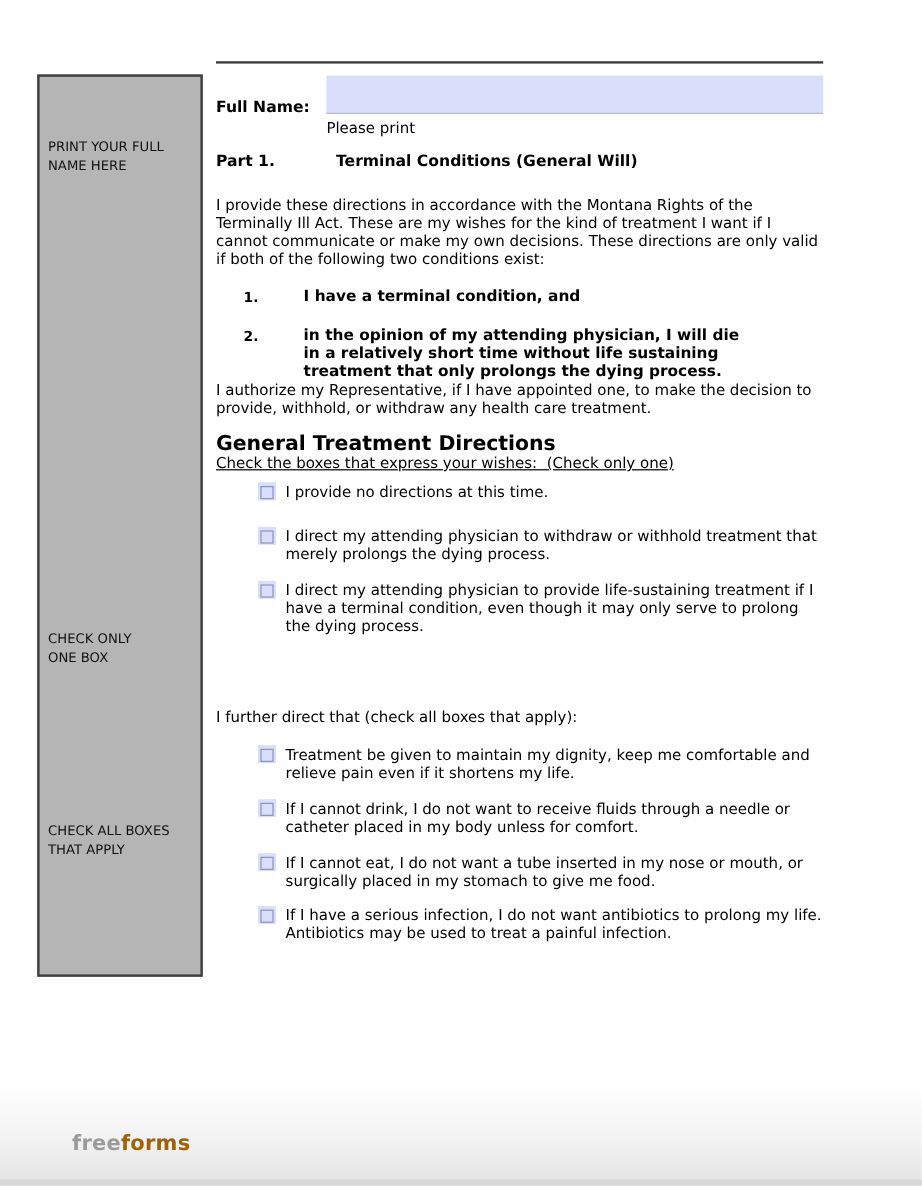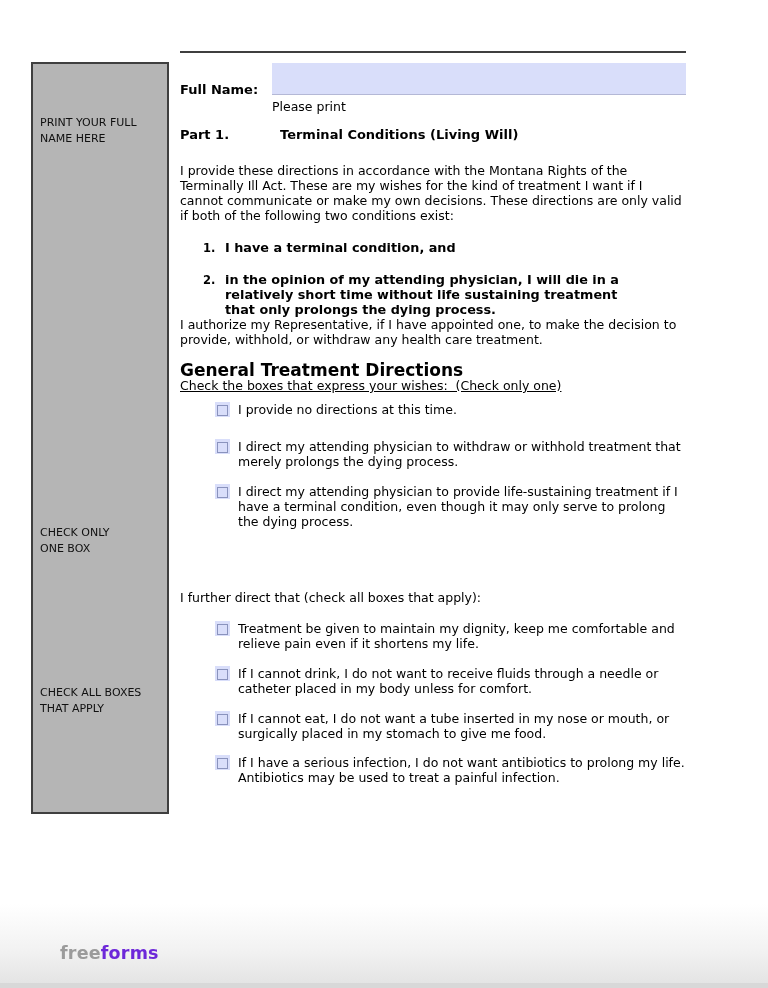--- a/index.html
+++ b/index.html
@@ -93,21 +93,21 @@
     margin-left: 23px;
     margin-right: 55px;
     font-weight: bold;
   }
   .cond-item + .cond-item { margin-top: 16px; }
   .cond-num {
     width: 22px; flex-shrink: 0;
     font-size: 11.5px; line-height: 15px;
     padding-top: 1px;
   }
-  .cond-text { font-size: 12.8px; line-height: 15px; }
+  .cond-text { font-size: 12.8px; line-height: 15px; margin-left: 28px; }
 
   .section-heading {
     margin-top: 15px;
     font-weight: bold;
     font-size: 17px;
     line-height: 16px;
   }
   .prompt { white-space: pre-wrap; text-decoration: underline; }
   .prompt2 { margin-top: 61px; }
 
@@ -149,21 +149,21 @@
     background: #d8d8d8;
   }
   .logo {
     position: absolute;
     left: 60px; top: 943px;
     font-size: 17.5px;
     font-weight: bold;
     letter-spacing: 0.2px;
   }
   .logo-free  { color: #9b9b9b; }
-  .logo-forms { color: #6d28d9; }
+  .logo-forms { color: #a16207; }
 </style>
 </head>
 <body>
 
 <div class="sidebar">
   <div class="side-note n0">PRINT YOUR FULL
 NAME HERE</div>
   <div class="side-note n1">CHECK ONLY
 ONE BOX</div>
   <div class="side-note n2">CHECK ALL BOXES
@@ -175,21 +175,21 @@
   <hr class="title-rule">
 
   <div class="name-row">
     <span class="name-label">Full Name:</span>
     <input class="name-field" type="text" value="" style="">
     <span class="name-hint">Please print</span>
   </div>
 
   <div class="part-heading">
     <span class="part-num">Part 1.</span>
-    <span>Terminal Conditions (Living Will)</span>
+    <span>Terminal Conditions (General Will)</span>
   </div>
 
   <div class="para p-intro">I provide these directions in accordance with the Montana Rights of the Terminally Ill Act. These are my wishes for the kind of treatment I want if I cannot communicate or make my own decisions. These directions are only valid if both of the following two conditions exist:</div>
 
   <div class="cond-list">
     <div class="cond-item">
       <span class="cond-num">1.</span>
       <span class="cond-text">I have a terminal condition, and</span>
     </div>
     <div class="cond-item">

